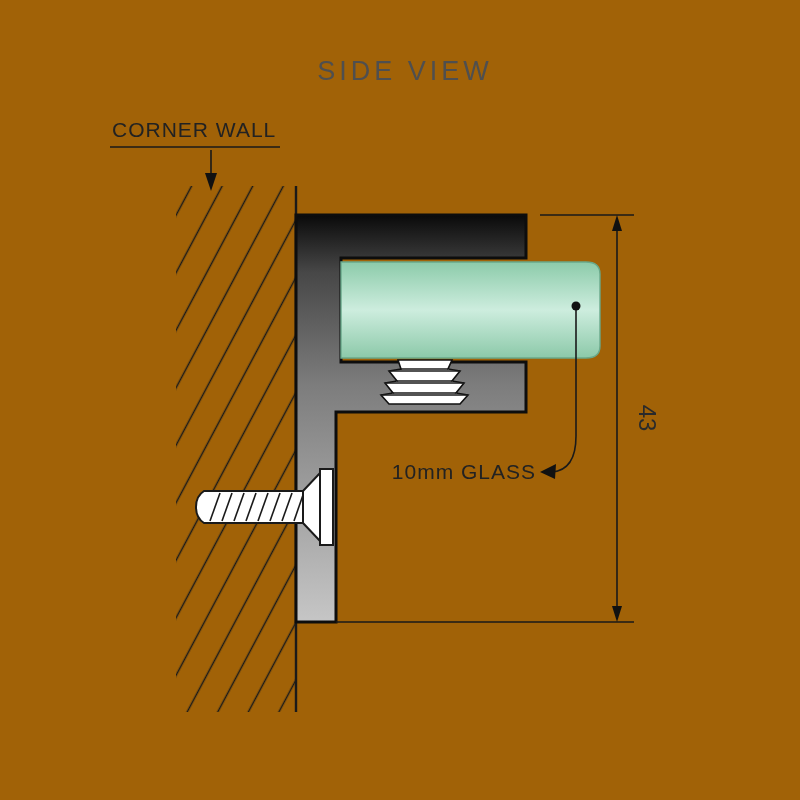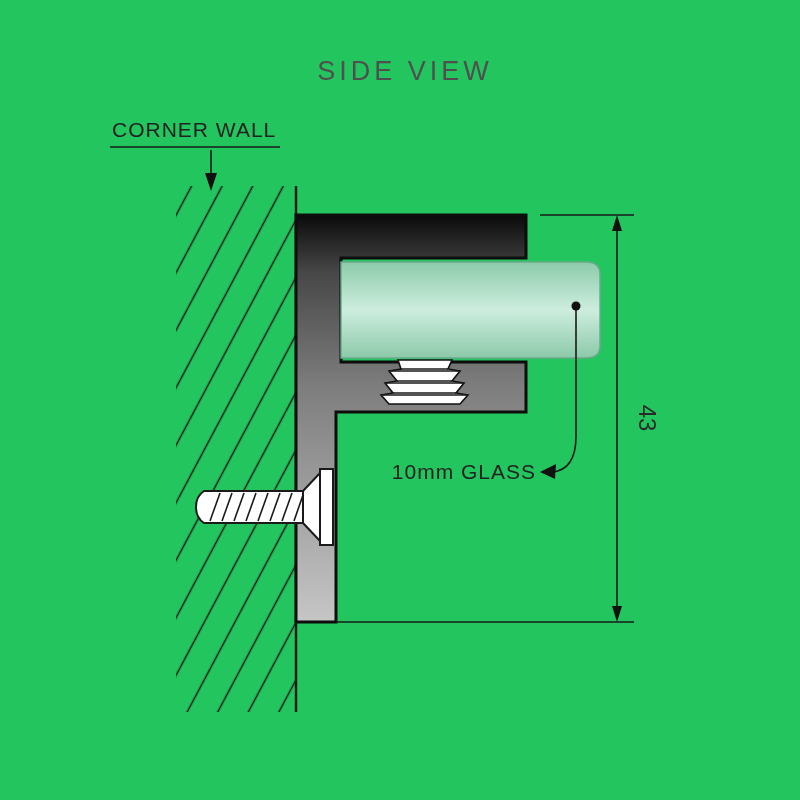--- a/index.html
+++ b/index.html
@@ -1,16 +1,16 @@
 <!DOCTYPE html>
 <html><head>
 <meta charset="utf-8">
 <style>
   html,body{margin:0;padding:0;background:#ffffff;}
-  .stage{width:800px;height:800px;position:relative;background:#22c55e;overflow:hidden;}
+  .stage{width:800px;height:800px;position:relative;background:#a16207;overflow:hidden;}
   svg{display:block;}
   text{font-family:"Liberation Sans","DejaVu Sans",sans-serif;}
   .title-text{font-size:27px;letter-spacing:4px;fill:#4f4f4f;}
   .label-text{font-size:21px;letter-spacing:1px;fill:#222222;}
   .dim-text{font-size:24px;fill:#2a2a2a;}
   .thinline{stroke:#1a1a1a;stroke-width:1.6;fill:none;}
   .outline{stroke:#0d0d0d;stroke-width:3;}
   .midline{stroke:#1a1a1a;stroke-width:2;fill:#ffffff;}
   .threadline{stroke:#1a1a1a;stroke-width:1.6;fill:none;}
   .arrowhead{fill:#111111;stroke:none;}

